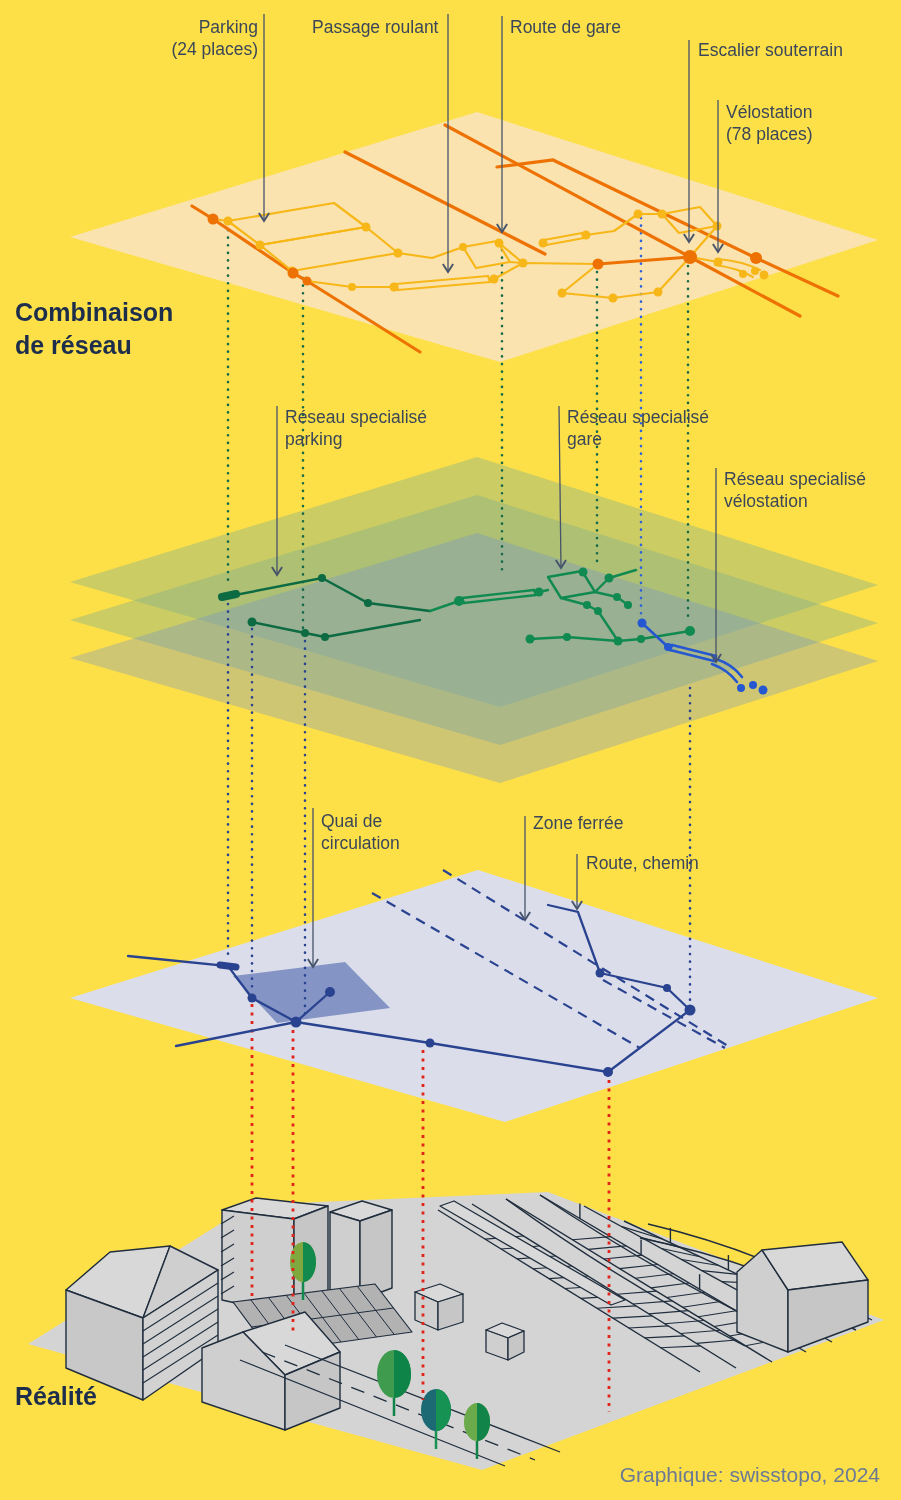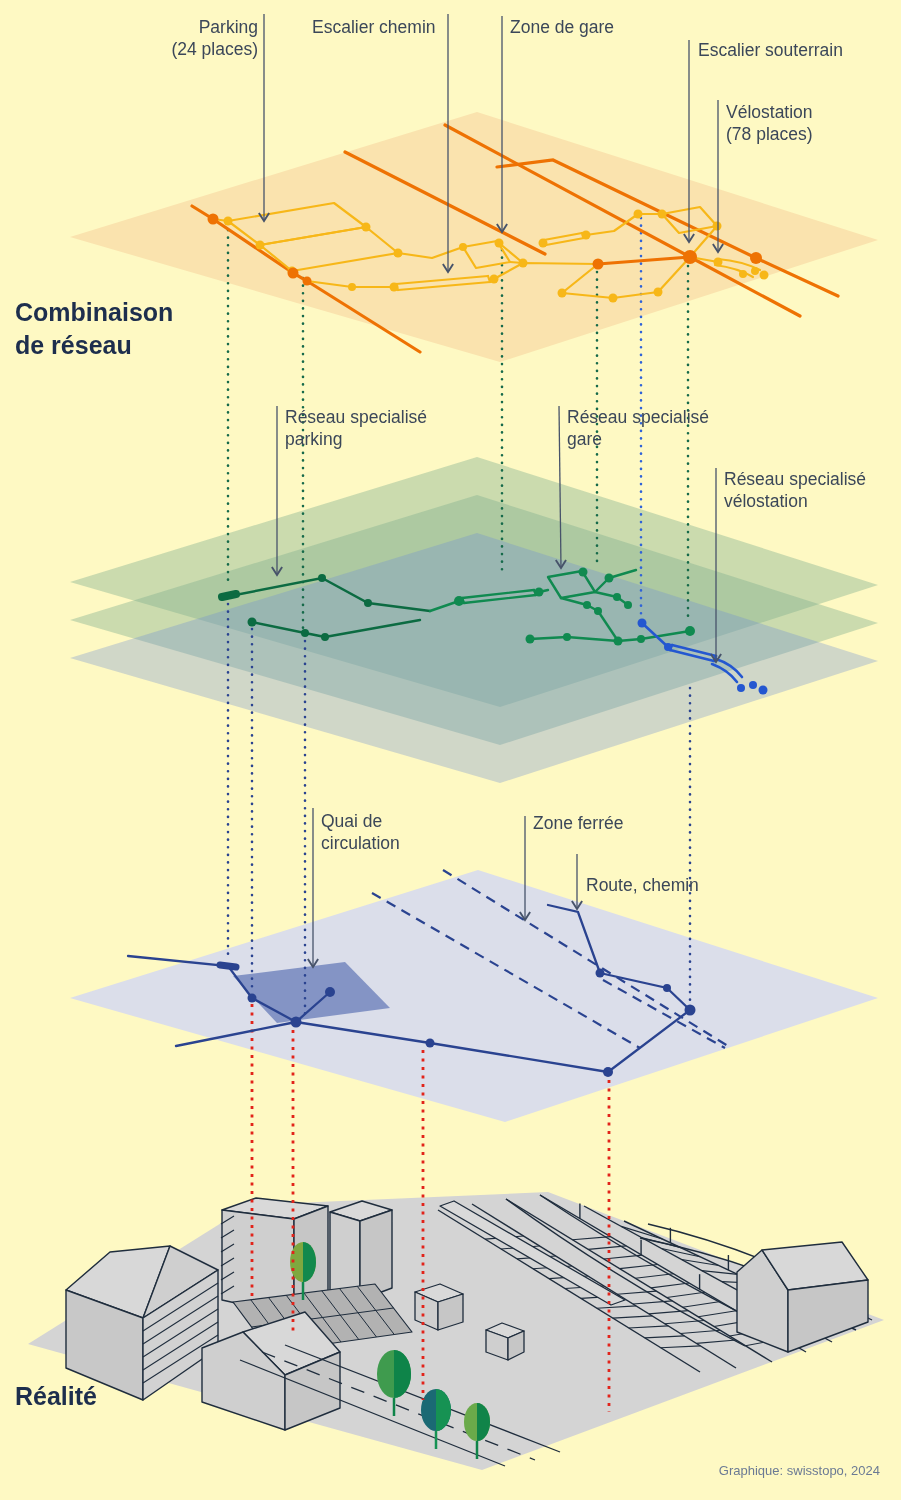--- a/index.html
+++ b/index.html
@@ -1,22 +1,22 @@
 <!DOCTYPE html>
 <html><head>
 <meta charset="utf-8">
 <style>
   html,body{margin:0;padding:0;background:#ffffff;}
-  .stage{position:relative;width:901px;height:1500px;background:#fef9c3;overflow:hidden;
+  .stage{position:relative;width:901px;height:1500px;background:#fde047;overflow:hidden;
          font-family:"Liberation Sans", sans-serif;}
   .stage svg{position:absolute;left:0;top:0;}
   .lbl{position:absolute;font-size:17.5px;line-height:1.28;color:#3b4759;white-space:pre;}
   .lbl.right{text-align:right;}
   .sec{position:absolute;font-size:25px;line-height:1.3;font-weight:bold;color:#1d2e4d;white-space:pre;}
-  .credit{position:absolute;font-size:13px;color:#6b7a94;white-space:pre;text-align:right;}
+  .credit{position:absolute;font-size:21px;color:#6b7a94;white-space:pre;text-align:right;}
 </style>
 </head>
 <body>
 
 <div class="stage">
 
 <svg width="901" height="1500" viewBox="0 0 901 1500">
   <defs>
     <marker id="arr" viewBox="0 0 8 8" refX="6.5" refY="4" markerWidth="9" markerHeight="9" orient="auto">
       <path d="M1,0.5 L6.5,4 L1,7.5" fill="none" stroke="#47536a" stroke-width="1.3"></path>
@@ -393,35 +393,35 @@
     <line x1="559" y1="406" x2="561" y2="568" marker-end="url(#arr)"></line>
     <line x1="716" y1="468" x2="716" y2="662" marker-end="url(#arr)"></line>
     <line x1="313" y1="808" x2="313" y2="967" marker-end="url(#arr)"></line>
     <line x1="525" y1="816" x2="525" y2="920" marker-end="url(#arr)"></line>
     <line x1="577" y1="854" x2="577" y2="909" marker-end="url(#arr)"></line>
   </g>
 </svg>
 
 <div class="lbl right" style="left:98px;top:16px;width:160px;">Parking
 (24 places)</div>
-<div class="lbl" style="left:312px;top:16px;">Escalier chemin</div>
-<div class="lbl" style="left:510px;top:16px;">Zone de gare</div>
+<div class="lbl" style="left:312px;top:16px;">Passage roulant</div>
+<div class="lbl" style="left:510px;top:16px;">Route de gare</div>
 <div class="lbl" style="left:698px;top:39px;">Escalier souterrain</div>
 <div class="lbl" style="left:726px;top:101px;">Vélostation
 (78 places)</div>
 <div class="lbl" style="left:285px;top:406px;">Réseau specialisé
 parking</div>
 <div class="lbl" style="left:567px;top:406px;">Réseau specialisé
 gare</div>
 <div class="lbl" style="left:724px;top:468px;">Réseau specialisé
 vélostation</div>
 <div class="lbl" style="left:321px;top:810px;">Quai de
 circulation</div>
 <div class="lbl" style="left:533px;top:812px;">Zone ferrée</div>
-<div class="lbl" style="left:586px;top:852px;margin-top:22px;">Route, chemin</div>
+<div class="lbl" style="left:586px;top:852px;">Route, chemin</div>
 
 <div class="sec" style="left:15px;top:296px;">Combinaison
 de réseau</div>
 <div class="sec" style="left:15px;top:1380px;">Réalité</div>
 
 <div class="credit" style="left:580px;top:1463px;width:300px;">Graphique: swisstopo, 2024</div>
 
 </div>
 
 </body></html>

